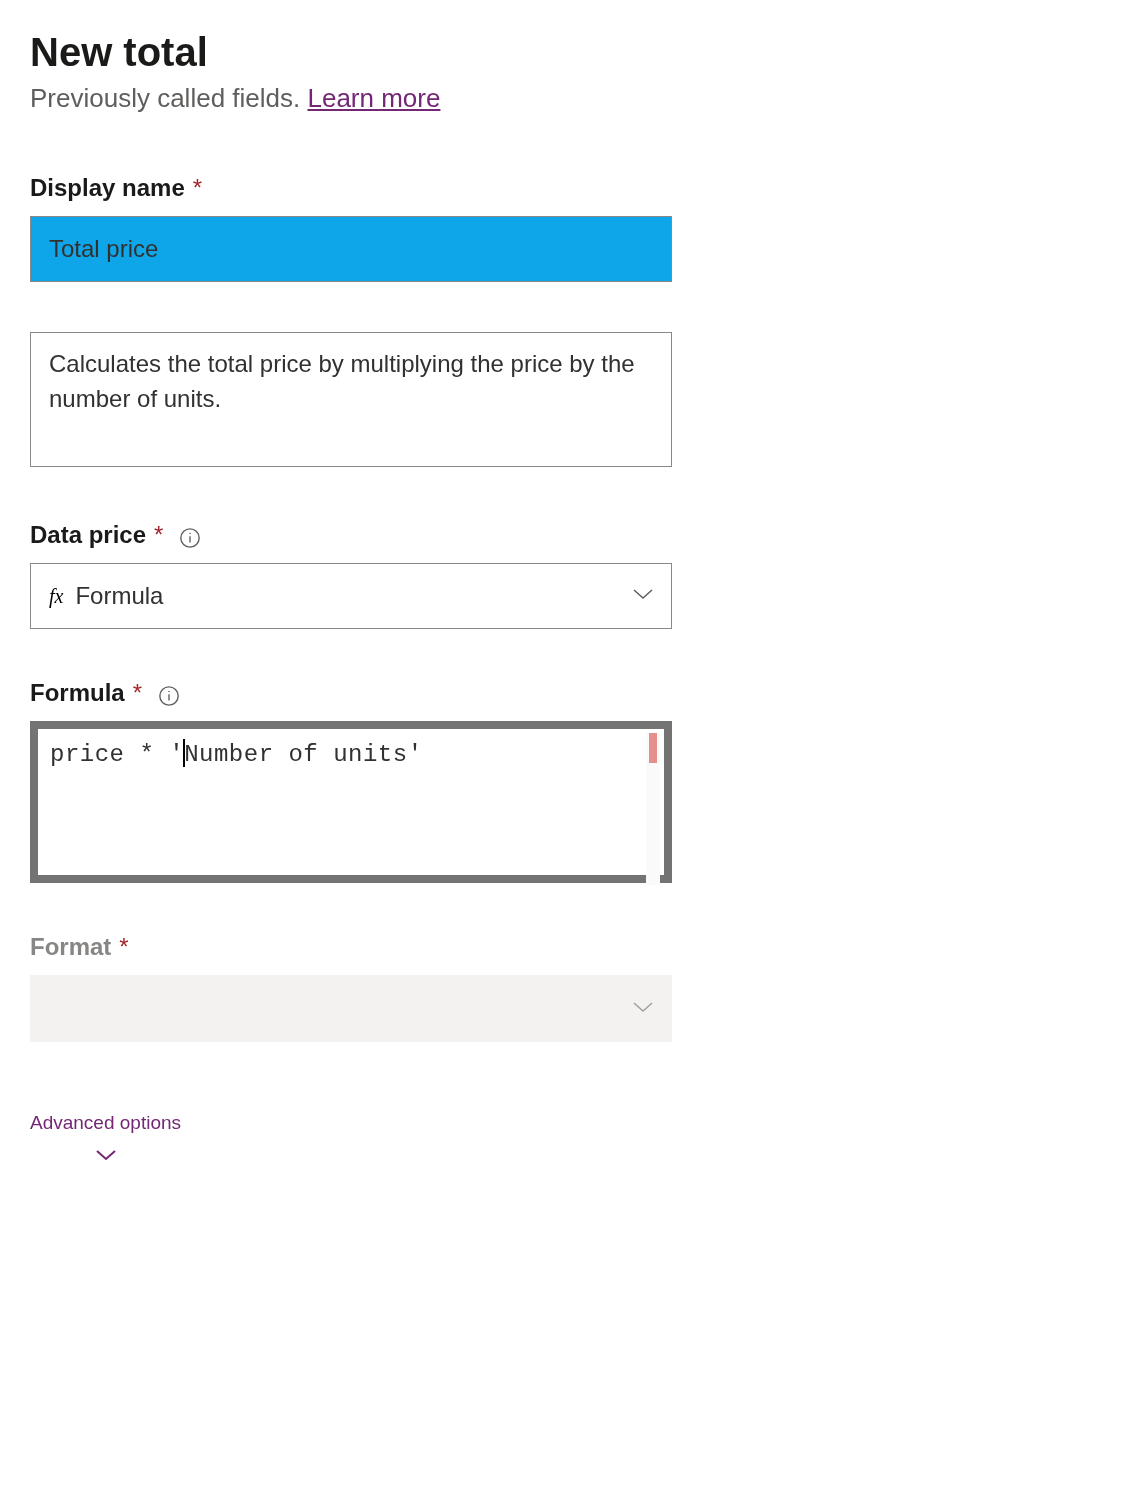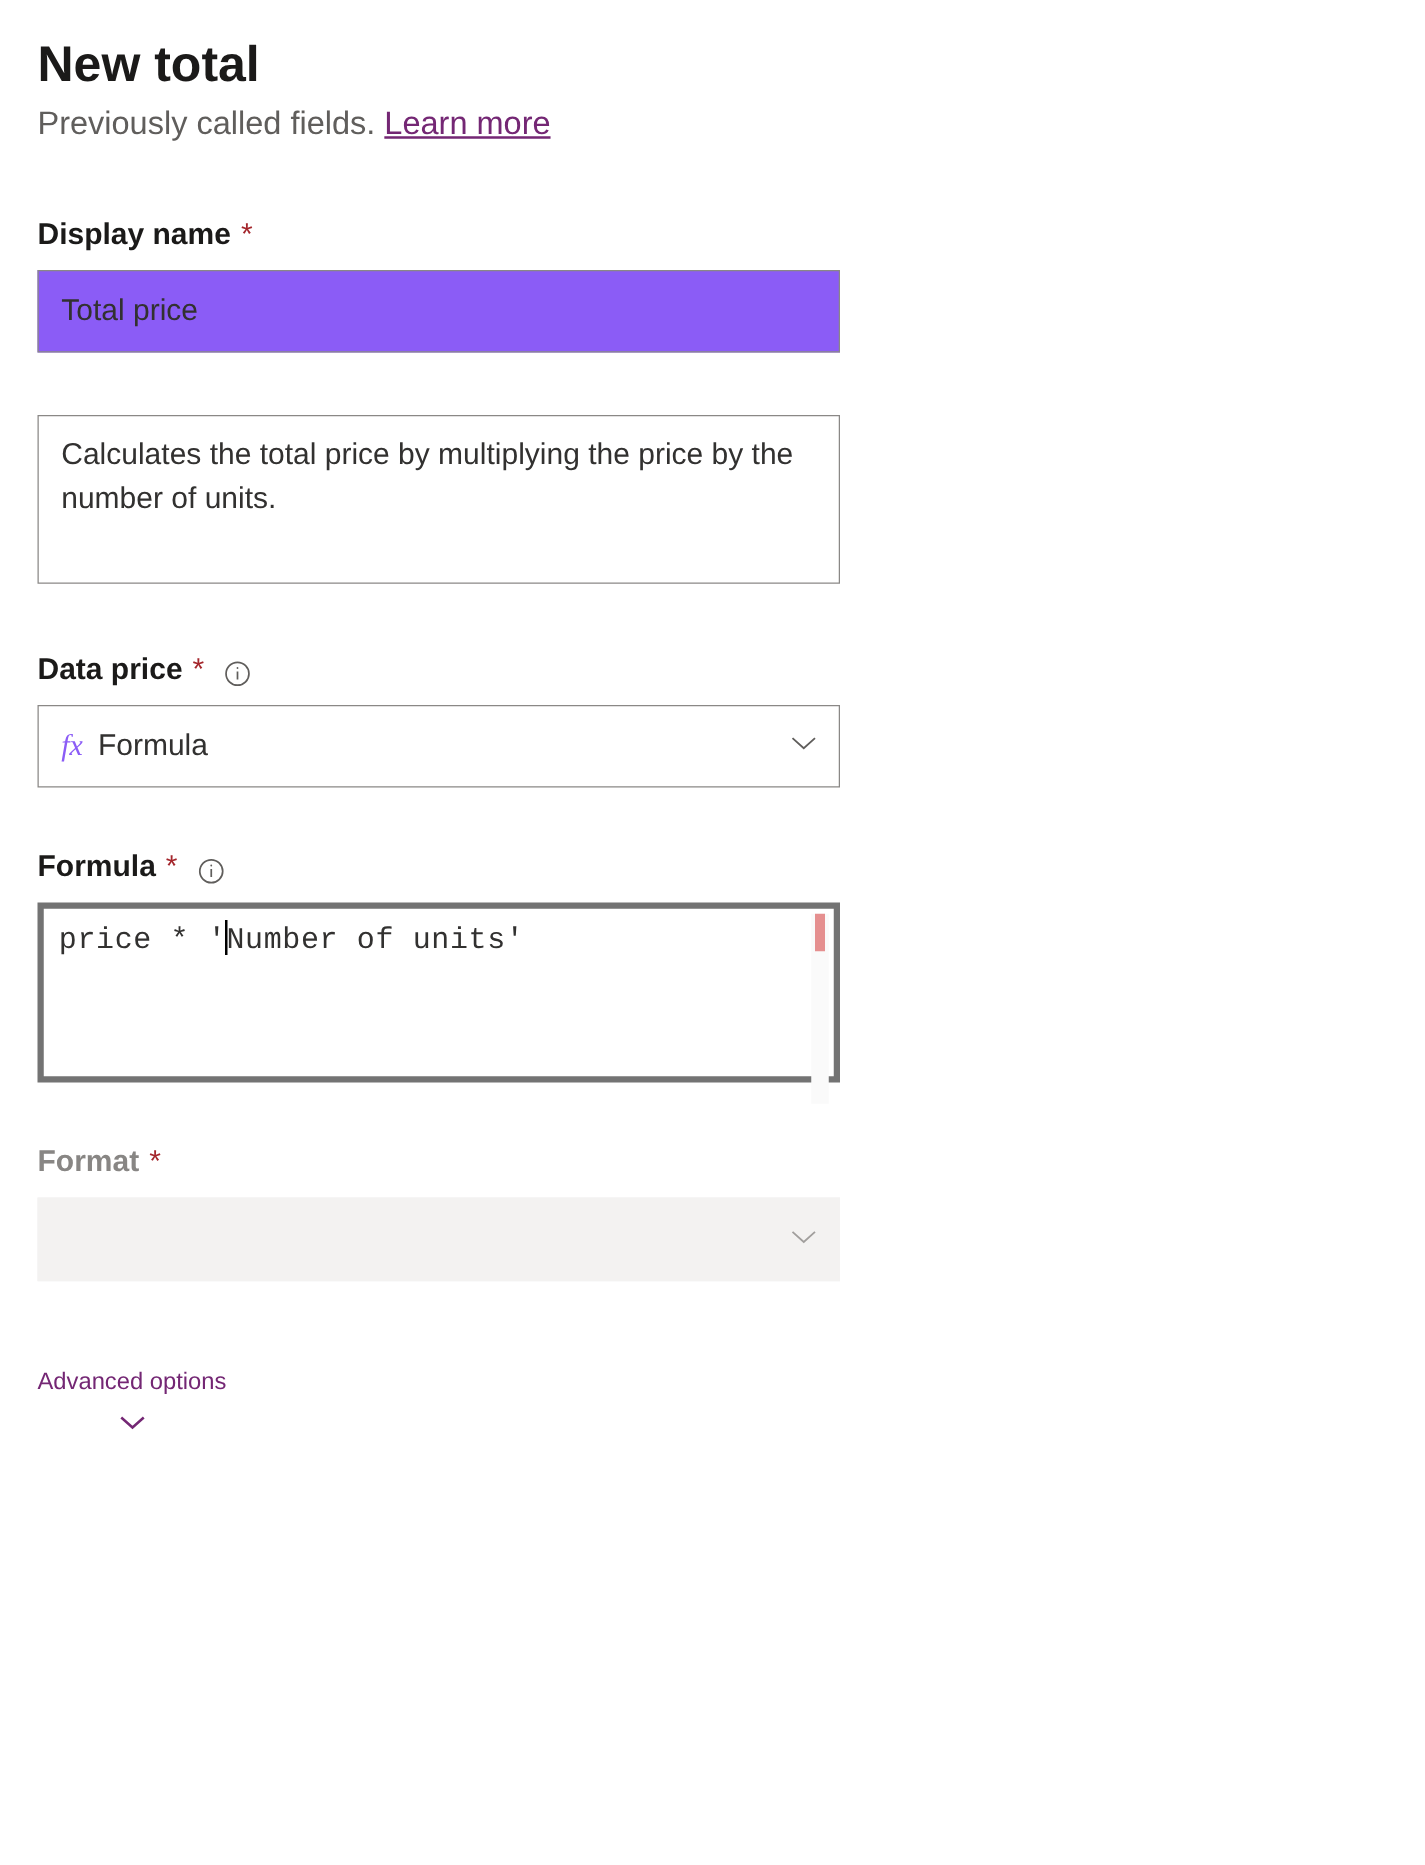--- a/index.html
+++ b/index.html
@@ -65,21 +65,21 @@
       stroke: #605e5c;
       fill: none;
     }
     .text-input {
       width: 100%;
       height: 66px;
       padding: 0 18px;
       font-size: 24px;
       font-family: inherit;
       border: 1px solid #8a8886;
-      background: #8b5cf6;
+      background: #0ea5e9;
       color: #323130;
       outline: none;
     }
     .textarea-input {
       width: 100%;
       height: 135px;
       padding: 14px 18px;
       font-size: 24px;
       font-family: inherit;
       line-height: 1.45;
@@ -109,22 +109,22 @@
     }
     .select-input.disabled {
       background: #f3f2f1;
       border-color: #f3f2f1;
       cursor: default;
       height: 67px;
     }
     .fx-icon {
       font-family: Georgia, 'Times New Roman', serif;
       font-style: italic;
-      font-size: 24px;
-      color: #8b5cf6;
+      font-size: 20px;
+      color: #000000;
     }
     .chevron-down {
       position: absolute;
       right: 18px;
       top: 50%;
       transform: translateY(-50%);
       pointer-events: none;
     }
     .chevron-down svg {
       width: 22px;
@@ -132,22 +132,22 @@
       stroke: #605e5c;
       fill: none;
       stroke-width: 1.5;
     }
     .chevron-down.muted svg {
       stroke: #a19f9d;
     }
     .formula-box {
       position: relative;
       width: 100%;
-      height: 144px;
-      border: 5px solid #737373;
+      height: 162px;
+      border: 8px solid #737373;
       background: #ffffff;
       padding: 10px 12px;
       font-family: Consolas, "Courier New", monospace;
       font-size: 24px;
       line-height: 1.3;
     }
     .formula-content {
       white-space: pre;
       letter-spacing: 0.5px;
     }

